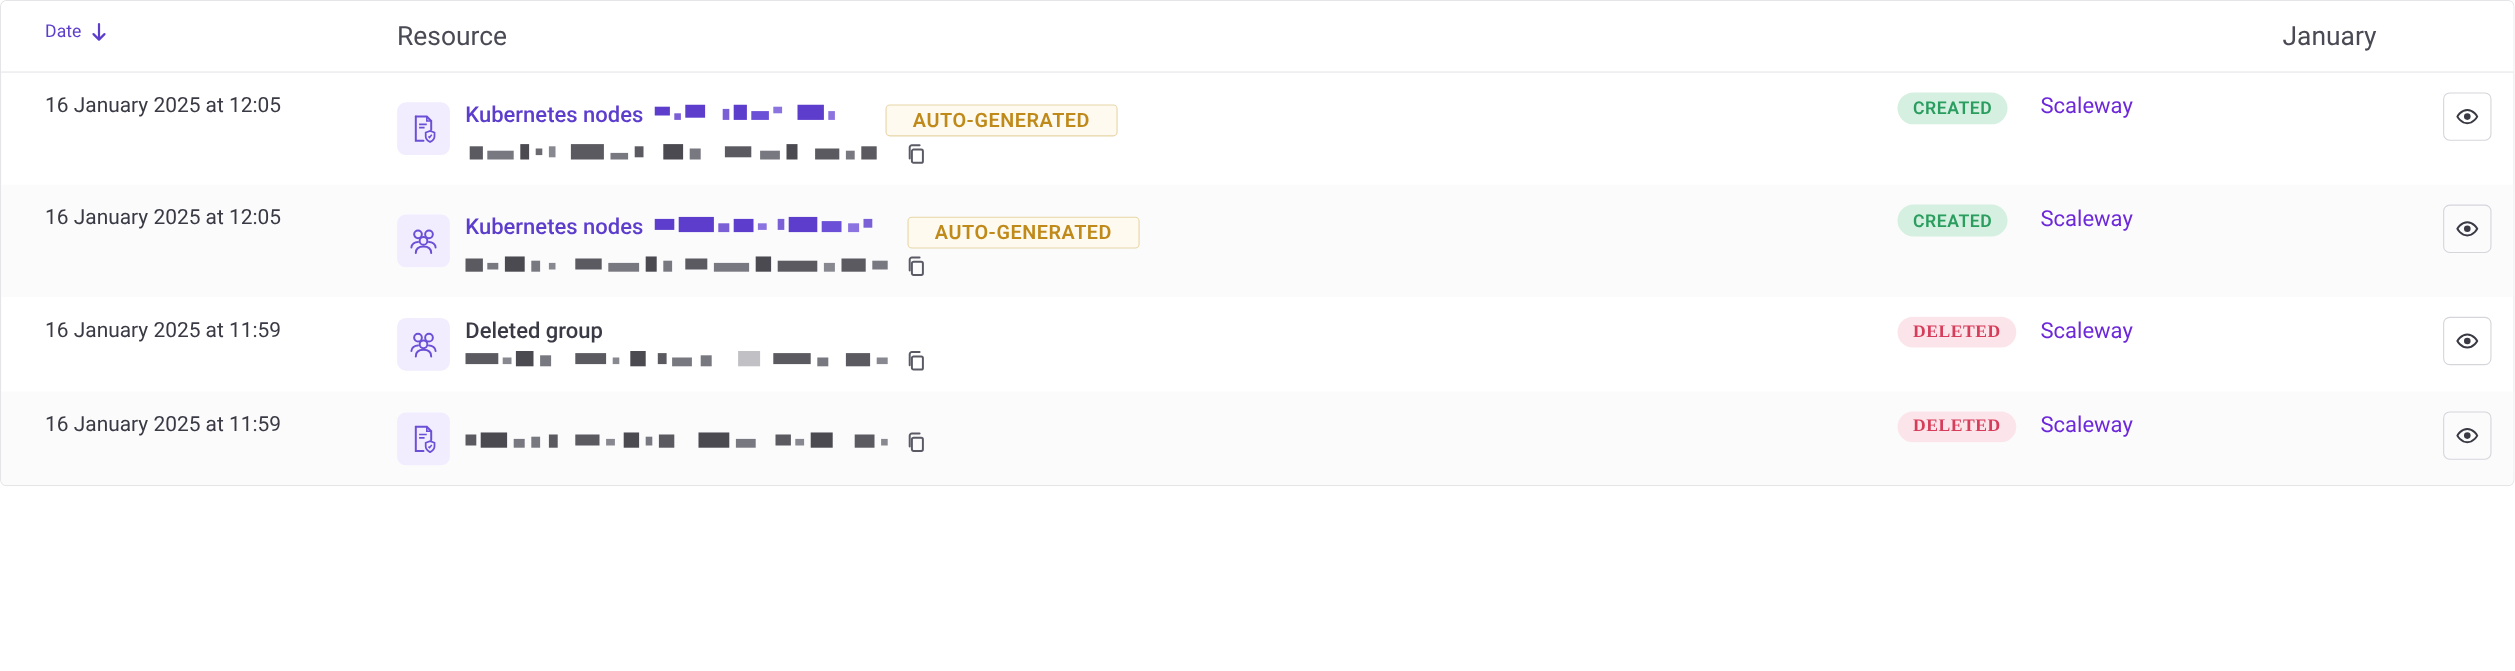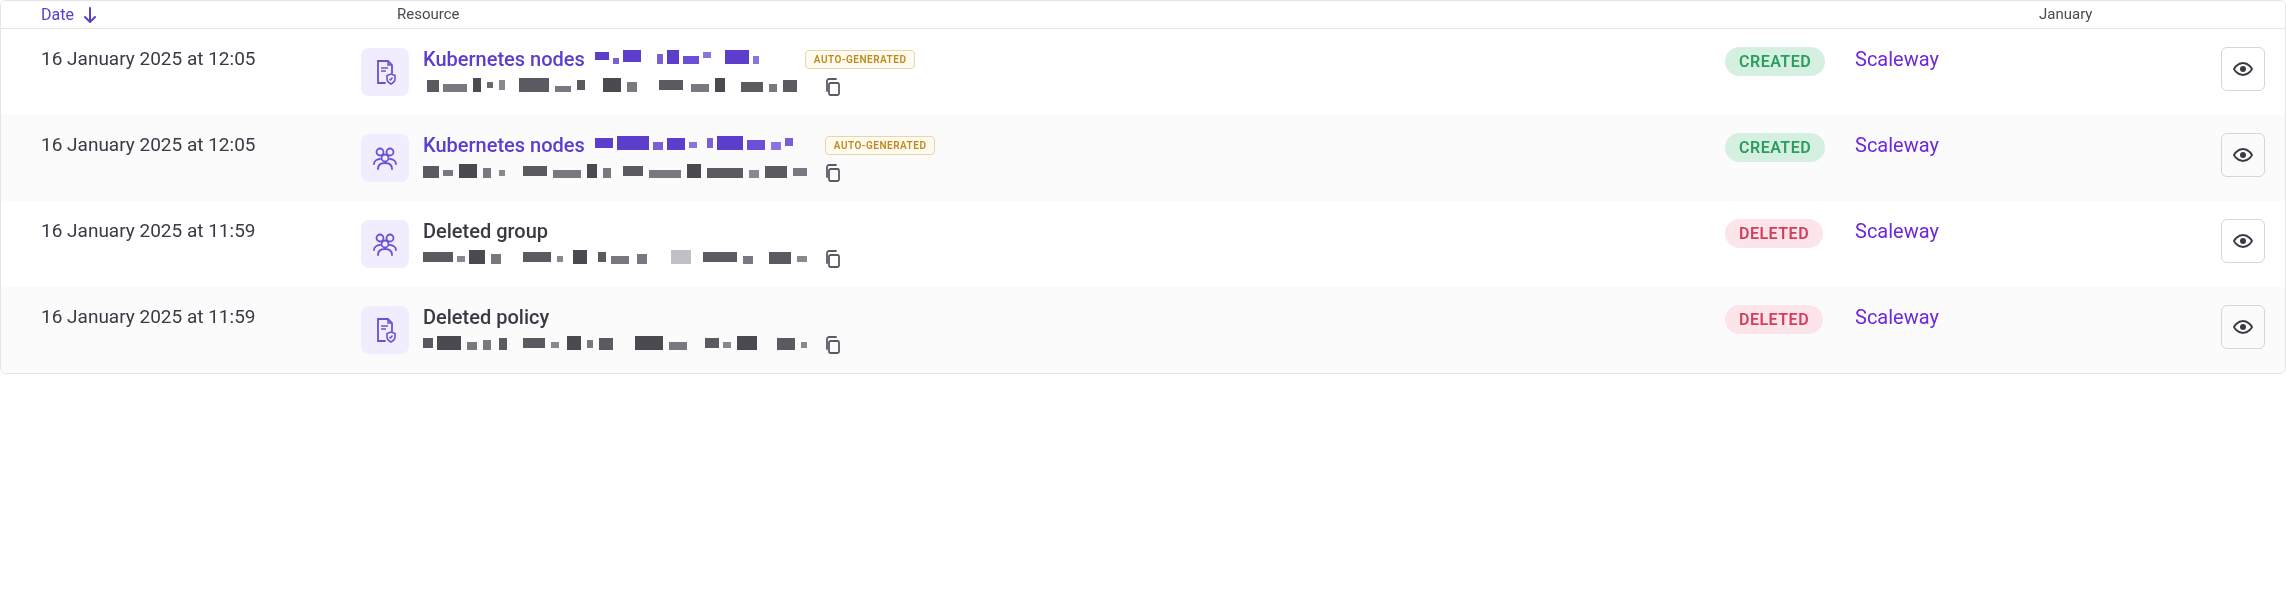--- a/index.html
+++ b/index.html
@@ -13,24 +13,23 @@
       color: #333;
     }
     .table-container {
       width: 100%;
       border: 1px solid #e5e5e8;
       border-radius: 6px;
       overflow: hidden;
     }
     .table-header {
       display: flex;
-      padding: 4px 20px;
+      padding: 18px 20px;
       border-bottom: 1px solid #e5e5e8;
       background: #ffffff;
-      gap: 36px;
     }
     .table-row {
       display: flex;
       padding: 18px 20px;
       min-height: 85px;
     }
     .table-row.even {
       background: #fbfbfc;
     }
     .col-date {
@@ -50,21 +49,21 @@
       width: 350px;
       flex-shrink: 0;
     }
     .col-actions {
       width: 60px;
       flex-shrink: 0;
       display: flex;
       justify-content: flex-end;
     }
     .header-cell {
-      font-size: 15px;
+      font-size: 24px;
       color: #4a4a55;
       font-weight: 400;
     }
     .header-date {
       display: flex;
       align-items: center;
       gap: 8px;
       color: #5c3dcc;
       cursor: pointer;
     }
@@ -110,25 +109,26 @@
       gap: 3px;
       align-items: center;
     }
     .redacted-block {
       display: inline-block;
       filter: blur(0.5px);
     }
     .badge {
       display: inline-flex;
       align-items: center;
-      padding: 3px 8px;
+      padding: 3px 24px;
       border-radius: 4px;
-      font-size: 10px;
+      font-size: 18px;
       font-weight: 600;
       letter-spacing: 0.5px;
+      margin-top: 11px;
     }
     .badge-auto {
       color: #c08a1a;
       border: 1px solid #e8d5a8;
       background: #fefaf0;
     }
     .action-badge {
       display: inline-flex;
       align-items: center;
       padding: 5px 14px;
@@ -137,20 +137,21 @@
       font-weight: 600;
       letter-spacing: 0.5px;
     }
     .action-created {
       background: #d5f0e0;
       color: #2a9d5f;
     }
     .action-deleted {
       background: #fce5ea;
       color: #d63d5a;
+      font-family: Liberation Serif, serif;
     }
     .resource-id-row {
       display: flex;
       align-items: center;
       gap: 10px;
       margin-top: 6px;
     }
     .copy-btn {
       display: flex;
       align-items: center;
@@ -428,23 +429,20 @@
           <path d="M7 3 L17 3 L21 7 L21 15" stroke="#6b4fd6" stroke-width="1.8" fill="none" stroke-linecap="round"></path>
           <path d="M7 3 L7 25 L14 25" stroke="#6b4fd6" stroke-width="1.8" fill="none" stroke-linecap="round"></path>
           <path d="M17 3 L17 7 L21 7" stroke="#6b4fd6" stroke-width="1.5" fill="none"></path>
           <line x1="10" y1="10" x2="17" y2="10" stroke="#6b4fd6" stroke-width="1.5"></line>
           <line x1="10" y1="13" x2="15" y2="13" stroke="#6b4fd6" stroke-width="1.5"></line>
           <path d="M20 16 L24 17.5 L24 21 C24 23 22 25 20 26 C18 25 16 23 16 21 L16 17.5 Z" stroke="#6b4fd6" stroke-width="1.6" fill="none"></path>
           <path d="M18.5 21 L19.5 22 L21.5 19.5" stroke="#6b4fd6" stroke-width="1.4" fill="none"></path>
         </svg>
       </div>
       <div class="resource-content">
-        <div class="resource-title-row">
-          <span class="resource-title plain">Deleted policy</span>
-        </div>
         <div class="resource-id-row">
           <span class="redacted-block">
             <svg width="390" height="18">
                 <rect x="0" y="2" width="10" height="10" fill="#5a5a60"></rect>
                 <rect x="14" y="0" width="24" height="14" fill="#4a4a50"></rect>
                 <rect x="44" y="6" width="10" height="8" fill="#787880"></rect>
                 <rect x="60" y="4" width="8" height="10" fill="#787880"></rect>
                 <rect x="76" y="2" width="8" height="12" fill="#5a5a60"></rect>
                 <rect x="100" y="2" width="22" height="10" fill="#5a5a60"></rect>
                 <rect x="128" y="6" width="8" height="6" fill="#888890"></rect>

